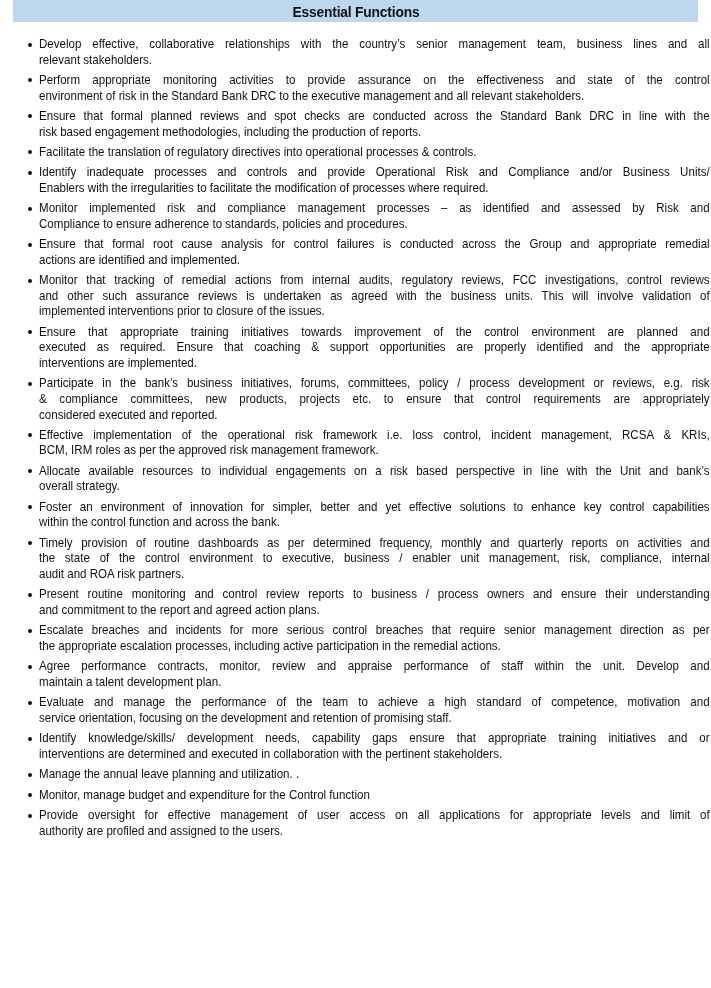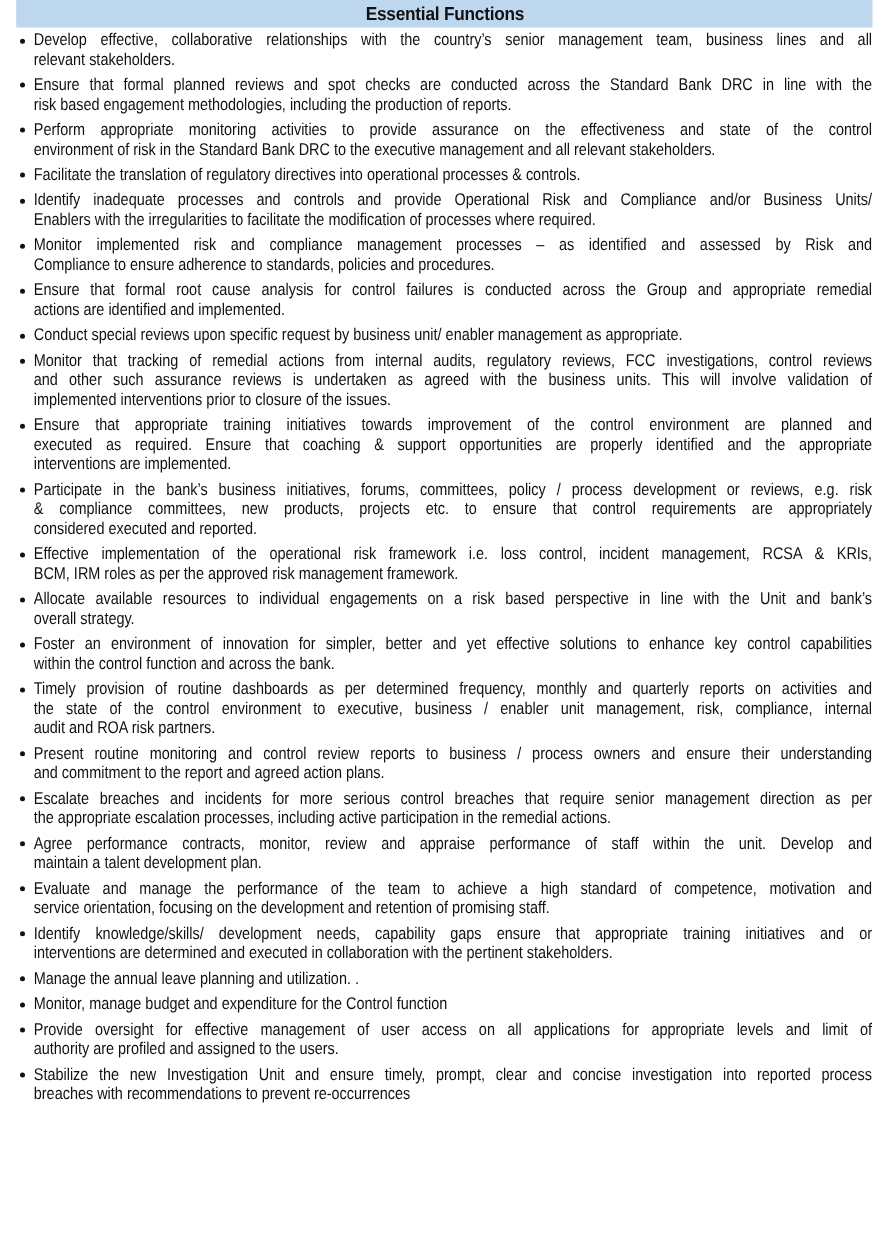--- a/index.html
+++ b/index.html
@@ -2,21 +2,21 @@
 <html><head>
 <meta charset="utf-8">
 <style>
   html, body { margin: 0; padding: 0; background: #ffffff; }
   body { width: 711px; height: 988px; overflow: hidden; position: relative; font-family: "Liberation Sans", sans-serif; color: #111; }
   .header {
     position: absolute; left: 13px; top: 0; width: 685px; height: 22px;
     background: #bdd7ee; display: flex; align-items: center; justify-content: center;
   }
   .header-title { font-weight: bold; font-size: 15px; letter-spacing: -0.2px; transform: scaleX(0.92); transform-origin: center; }
-  .list { position: absolute; left: 0; top: 24px; width: 596px; margin: 0; padding: 0; list-style: none; }
+  .list { position: absolute; left: 0; top: 24px; width: 596px; margin: 12px; padding: 0; list-style: none; }
   .item { position: relative; margin: 0 0 4.9px 0; padding: 0; }
   .bullet { position: absolute; left: 15.5px; top: 6.5px; width: 4px; height: 4px; border-radius: 50%; background: #111; }
   .lines {
     position: relative; left: 27px; width: 789px; 
     transform: scaleX(0.85); transform-origin: left top;
     font-size: 13.6px; line-height: 15.55px;
   }
   .line { display: block; white-space: nowrap; text-align: justify; text-align-last: justify; }
   .line.last { text-align-last: left; }
 </style>
@@ -31,29 +31,29 @@
     <li class="item">
       <span class="bullet"></span>
       <div class="lines">
         <span class="line" style="display: block; text-align-last: left; word-spacing: 9.05769px;">Develop effective, collaborative relationships with the country’s senior management team, business lines and all</span>
         <span class="line last" style="white-space: nowrap; display: block;">relevant stakeholders.</span>
       </div>
     </li>
     <li class="item">
       <span class="bullet"></span>
       <div class="lines">
-        <span class="line" style="display: block; text-align-last: left; word-spacing: 5.59028px;">Ensure that formal planned reviews and spot checks are conducted across the Standard Bank DRC in line with the</span>
-        <span class="line last" style="white-space: nowrap; display: block;">risk based engagement methodologies, including the production of reports.</span>
+        <span class="line" style="display: block; text-align-last: left; word-spacing: 10.6049px;">Perform appropriate monitoring activities to provide assurance on the effectiveness and state of the control</span>
+        <span class="line last" style="white-space: nowrap; display: block;">environment of risk in the Standard Bank DRC to the executive management and all relevant stakeholders.</span>
       </div>
     </li>
     <li class="item">
       <span class="bullet"></span>
       <div class="lines">
-        <span class="line" style="display: block; text-align-last: left; word-spacing: 10.6049px;">Perform appropriate monitoring activities to provide assurance on the effectiveness and state of the control</span>
-        <span class="line last" style="white-space: nowrap; display: block;">environment of risk in the Standard Bank DRC to the executive management and all relevant stakeholders.</span>
+        <span class="line" style="display: block; text-align-last: left; word-spacing: 5.59028px;">Ensure that formal planned reviews and spot checks are conducted across the Standard Bank DRC in line with the</span>
+        <span class="line last" style="white-space: nowrap; display: block;">risk based engagement methodologies, including the production of reports.</span>
       </div>
     </li>
     <li class="item">
       <span class="bullet"></span>
       <div class="lines">
         <span class="line last" style="white-space: nowrap; display: block;">Facilitate the translation of regulatory directives into operational processes &amp; controls.</span>
       </div>
     </li>
     <li class="item">
       <span class="bullet"></span>
@@ -67,26 +67,20 @@
       <div class="lines">
         <span class="line" style="display: block; text-align-last: left; word-spacing: 9.94085px;">Monitor implemented risk and compliance management processes – as identified and assessed by Risk and</span>
         <span class="line last" style="white-space: nowrap; display: block;">Compliance to ensure adherence to standards, policies and procedures.</span>
       </div>
     </li>
     <li class="item">
       <span class="bullet"></span>
       <div class="lines">
         <span class="line" style="display: block; text-align-last: left; word-spacing: 6.43164px;">Ensure that formal root cause analysis for control failures is conducted across the Group and appropriate remedial</span>
         <span class="line last" style="white-space: nowrap; display: block;">actions are identified and implemented.</span>
-      </div>
-    </li>
-    <li class="item">
-      <span class="bullet"></span>
-      <div class="lines">
-        <span class="line last" style="white-space: nowrap; display: block;">Conduct special reviews upon specific request by business unit/ enabler management as appropriate.</span>
       </div>
     </li>
     <li class="item">
       <span class="bullet"></span>
       <div class="lines">
         <span class="line" style="display: block; text-align-last: left; word-spacing: 6.49218px;">Monitor that tracking of remedial actions from internal audits, regulatory reviews, FCC investigations, control reviews</span>
         <span class="line" style="display: block; text-align-last: left; word-spacing: 6.73346px;">and other such assurance reviews is undertaken as agreed with the business units. This will involve validation of</span>
         <span class="line last" style="white-space: nowrap; display: block;">implemented interventions prior to closure of the issues.</span>
       </div>
     </li>
@@ -182,20 +176,13 @@
         <span class="line last" style="white-space: nowrap; display: block;">Monitor, manage budget and expenditure for the Control function</span>
       </div>
     </li>
     <li class="item">
       <span class="bullet"></span>
       <div class="lines">
         <span class="line" style="display: block; text-align-last: left; word-spacing: 7.72266px;">Provide oversight for effective management of user access on all applications for appropriate levels and limit of</span>
         <span class="line last" style="white-space: nowrap; display: block;">authority are profiled and assigned to the users.</span>
       </div>
     </li>
-    <li class="item">
-      <span class="bullet"></span>
-      <div class="lines">
-        <span class="line" style="display: block; text-align-last: left; word-spacing: 6.27187px;">Stabilize the new Investigation Unit and ensure timely, prompt, clear and concise investigation into reported process</span>
-        <span class="line last" style="white-space: nowrap; display: block;">breaches with recommendations to prevent re-occurrences</span>
-      </div>
-    </li>
   </ul>
 
 </body></html>

